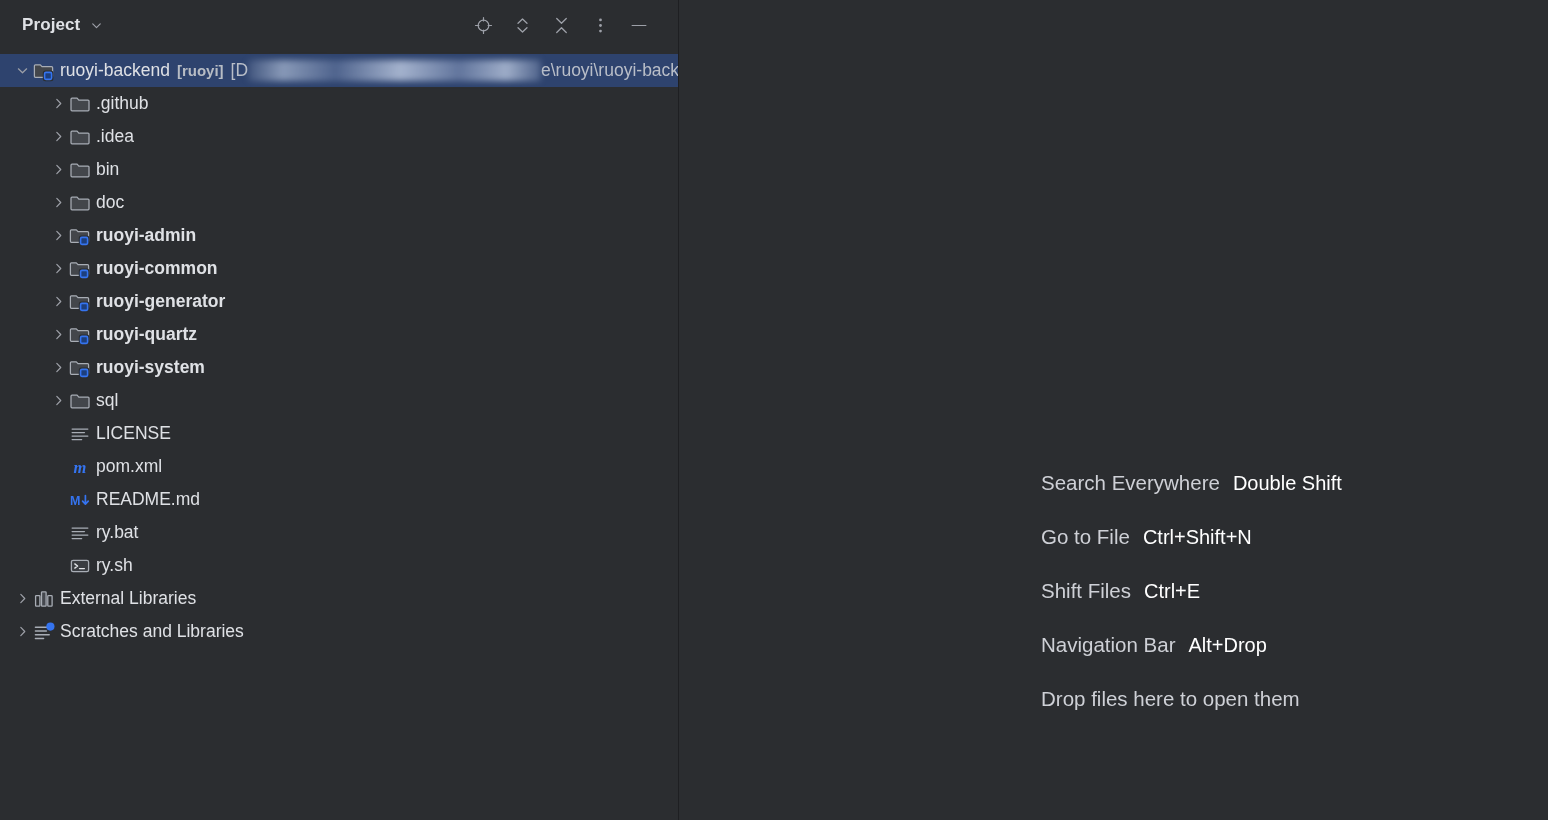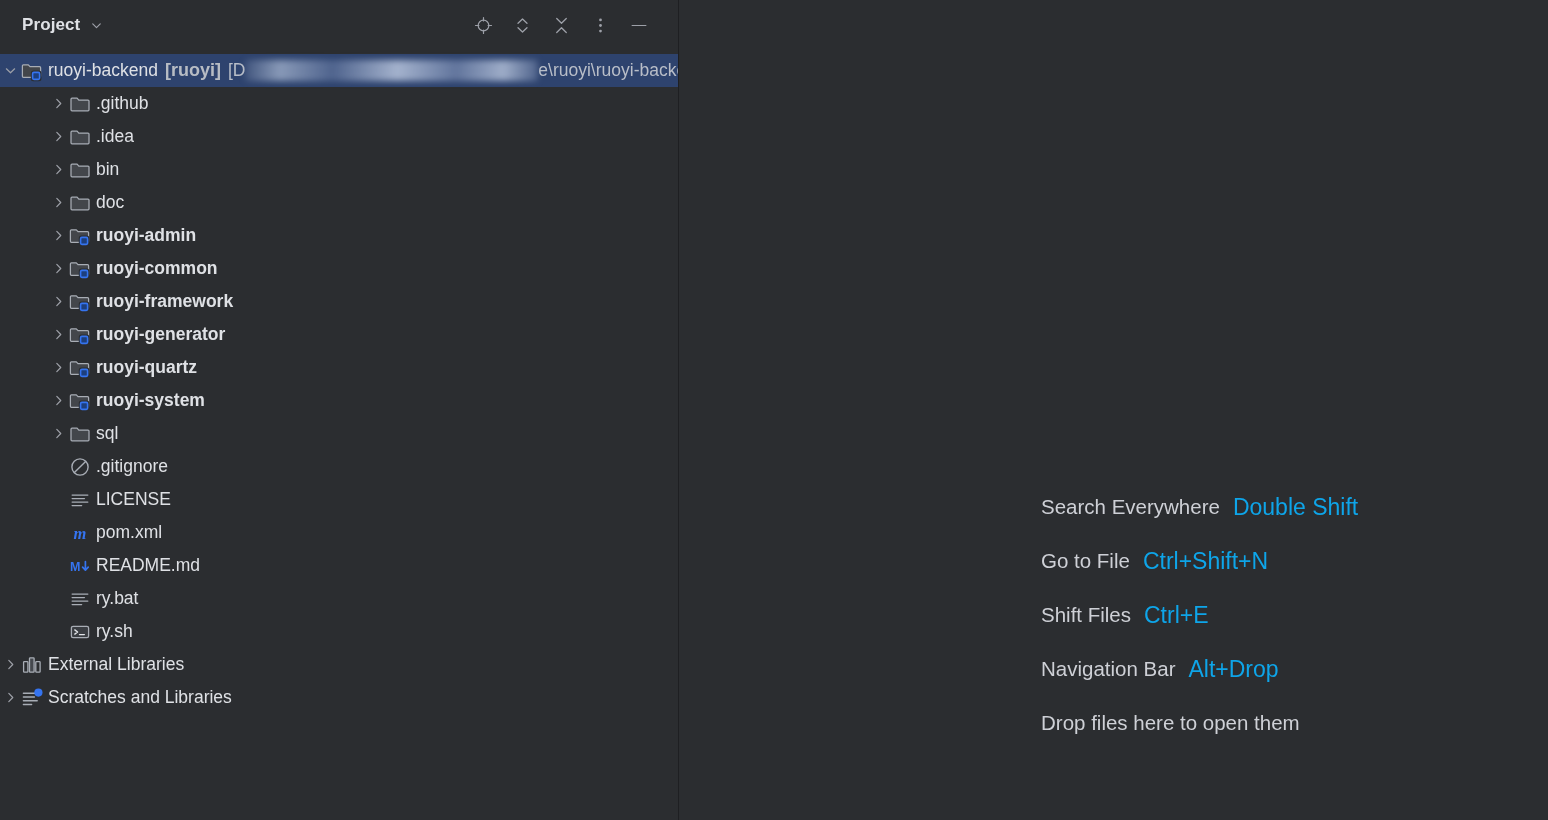--- a/index.html
+++ b/index.html
@@ -103,21 +103,21 @@
     flex: 0 0 24px;
     margin-right: 4px;
   }
   .row-label {
     font-size: 17.5px;
     color: #dfe1e5;
     line-height: 1;
   }
   .row-label.bold { font-weight: bold; }
   .row-sub {
-    font-size: 18px;
+    font-size: 15px;
     color: #b7bcc4;
     margin-left: 7px;
   }
   .row-path {
     font-size: 17.5px;
     color: #b9bec8;
     margin-left: 7px;
     position: relative;
   }
   
@@ -132,57 +132,57 @@
                 rgba(185,198,222,0.85) 52%,
                 rgba(140,158,195,0.55) 72%,
                 rgba(190,203,226,0.78) 88%,
                 rgba(150,168,202,0.30) 100%);
     filter: blur(3.2px);
     border-radius: 3px;
     vertical-align: middle;
   }
 
   
-  .ind-0 { padding-left: 0; }
+  .ind-0 { padding-left: 12px; }
   .ind-1 { padding-left: 48px; }
 
   
   .panel-divider {
     width: 1px;
     height: 820px;
     background: #1e1f22;
     flex: 0 0 1px;
   }
   .editor-area {
     position: relative;
     flex: 1 1 auto;
     height: 820px;
     background: #2b2d30;
     overflow: hidden;
   }
   .empty-hints {
     position: absolute;
     left: 362px;
-    top: 480px;
+    top: 456px;
     display: flex;
     flex-direction: column;
   }
   .hint-row {
     height: 54px;
     display: flex;
     align-items: center;
     white-space: nowrap;
   }
   .hint-action {
     font-size: 20.5px;
     color: #ced0d6;
   }
   .hint-shortcut {
-    font-size: 23px;
-    color: #0ea5e9;
+    font-size: 20px;
+    color: #ffffff;
     margin-left: 13px;
   }
 </style>
 </head>
 <body>
 
 <div id="app">
 
   <div class="project-panel">
 
@@ -336,89 +336,64 @@
               <path d="M6.2 3.6 L10.4 8 L6.2 12.4"></path>
             </svg>
           </span>
           <span class="row-icon">
             <svg width="24" height="24" viewBox="0 0 24 24" fill="none">
               <path d="M2.4 6.8a1 1 0 0 1 1-1h4.9l1.7 1.9h9.6a1 1 0 0 1 1 1v8.6a1 1 0 0 1-1 1H3.4a1 1 0 0 1-1-1z" fill="#43464b" stroke="#a8adb5" stroke-width="1.25" stroke-linejoin="round"></path>
               <rect x="11.6" y="12.4" width="9" height="9" rx="1.7" fill="#2b2d30" stroke="#2b2d30" stroke-width="1.6"></rect>
               <rect x="12.6" y="13.4" width="7" height="7" rx="1.3" fill="#1d3f7d" stroke="#3574f0" stroke-width="1.6"></rect>
             </svg>
           </span>
-          <span class="row-label bold">ruoyi-framework</span>
+          <span class="row-label bold">ruoyi-generator</span>
         </div>
         <div class="tree-row ind-1">
           <span class="twisty">
             <svg width="15" height="15" viewBox="0 0 16 16" fill="none" stroke="currentColor" stroke-width="1.3" stroke-linecap="round" stroke-linejoin="round">
               <path d="M6.2 3.6 L10.4 8 L6.2 12.4"></path>
             </svg>
           </span>
           <span class="row-icon">
             <svg width="24" height="24" viewBox="0 0 24 24" fill="none">
               <path d="M2.4 6.8a1 1 0 0 1 1-1h4.9l1.7 1.9h9.6a1 1 0 0 1 1 1v8.6a1 1 0 0 1-1 1H3.4a1 1 0 0 1-1-1z" fill="#43464b" stroke="#a8adb5" stroke-width="1.25" stroke-linejoin="round"></path>
               <rect x="11.6" y="12.4" width="9" height="9" rx="1.7" fill="#2b2d30" stroke="#2b2d30" stroke-width="1.6"></rect>
               <rect x="12.6" y="13.4" width="7" height="7" rx="1.3" fill="#1d3f7d" stroke="#3574f0" stroke-width="1.6"></rect>
             </svg>
           </span>
-          <span class="row-label bold">ruoyi-generator</span>
+          <span class="row-label bold">ruoyi-quartz</span>
         </div>
         <div class="tree-row ind-1">
           <span class="twisty">
             <svg width="15" height="15" viewBox="0 0 16 16" fill="none" stroke="currentColor" stroke-width="1.3" stroke-linecap="round" stroke-linejoin="round">
               <path d="M6.2 3.6 L10.4 8 L6.2 12.4"></path>
             </svg>
           </span>
           <span class="row-icon">
             <svg width="24" height="24" viewBox="0 0 24 24" fill="none">
               <path d="M2.4 6.8a1 1 0 0 1 1-1h4.9l1.7 1.9h9.6a1 1 0 0 1 1 1v8.6a1 1 0 0 1-1 1H3.4a1 1 0 0 1-1-1z" fill="#43464b" stroke="#a8adb5" stroke-width="1.25" stroke-linejoin="round"></path>
               <rect x="11.6" y="12.4" width="9" height="9" rx="1.7" fill="#2b2d30" stroke="#2b2d30" stroke-width="1.6"></rect>
               <rect x="12.6" y="13.4" width="7" height="7" rx="1.3" fill="#1d3f7d" stroke="#3574f0" stroke-width="1.6"></rect>
             </svg>
           </span>
-          <span class="row-label bold">ruoyi-quartz</span>
-        </div>
-        <div class="tree-row ind-1">
-          <span class="twisty">
-            <svg width="15" height="15" viewBox="0 0 16 16" fill="none" stroke="currentColor" stroke-width="1.3" stroke-linecap="round" stroke-linejoin="round">
-              <path d="M6.2 3.6 L10.4 8 L6.2 12.4"></path>
-            </svg>
-          </span>
-          <span class="row-icon">
-            <svg width="24" height="24" viewBox="0 0 24 24" fill="none">
-              <path d="M2.4 6.8a1 1 0 0 1 1-1h4.9l1.7 1.9h9.6a1 1 0 0 1 1 1v8.6a1 1 0 0 1-1 1H3.4a1 1 0 0 1-1-1z" fill="#43464b" stroke="#a8adb5" stroke-width="1.25" stroke-linejoin="round"></path>
-              <rect x="11.6" y="12.4" width="9" height="9" rx="1.7" fill="#2b2d30" stroke="#2b2d30" stroke-width="1.6"></rect>
-              <rect x="12.6" y="13.4" width="7" height="7" rx="1.3" fill="#1d3f7d" stroke="#3574f0" stroke-width="1.6"></rect>
-            </svg>
-          </span>
           <span class="row-label bold">ruoyi-system</span>
         </div>
         <div class="tree-row ind-1">
           <span class="twisty">
             <svg width="15" height="15" viewBox="0 0 16 16" fill="none" stroke="currentColor" stroke-width="1.3" stroke-linecap="round" stroke-linejoin="round">
               <path d="M6.2 3.6 L10.4 8 L6.2 12.4"></path>
             </svg>
           </span>
           <span class="row-icon">
             <svg width="24" height="24" viewBox="0 0 24 24" fill="none">
               <path d="M3 7.2a1 1 0 0 1 1-1h5.1l1.7 1.9H20a1 1 0 0 1 1 1v8.7a1 1 0 0 1-1 1H4a1 1 0 0 1-1-1z" fill="#43464b" stroke="#a8adb5" stroke-width="1.25" stroke-linejoin="round"></path>
             </svg>
           </span>
           <span class="row-label">sql</span>
-        </div>
-        <div class="tree-row ind-1">
-          <span class="twisty empty"></span>
-          <span class="row-icon">
-            <svg width="24" height="24" viewBox="0 0 24 24" fill="none">
-              <circle cx="12" cy="12" r="8.1" stroke="#a8adb5" stroke-width="1.4"></circle>
-              <path d="M6.4 17.6 L17.6 6.4" stroke="#a8adb5" stroke-width="1.4" stroke-linecap="round"></path>
-            </svg>
-          </span>
-          <span class="row-label">.gitignore</span>
         </div>
         <div class="tree-row ind-1">
           <span class="twisty empty"></span>
           <span class="row-icon">
             <svg width="24" height="24" viewBox="0 0 24 24" fill="none">
               <g stroke="#a8adb5" stroke-width="1.45" stroke-linecap="round">
                 <path d="M4.2 7.1 H19.8"></path>
                 <path d="M4.2 10.6 H16.4"></path>
                 <path d="M4.2 14.1 H19.8"></path>
                 <path d="M4.2 17.6 H13.6"></path>

